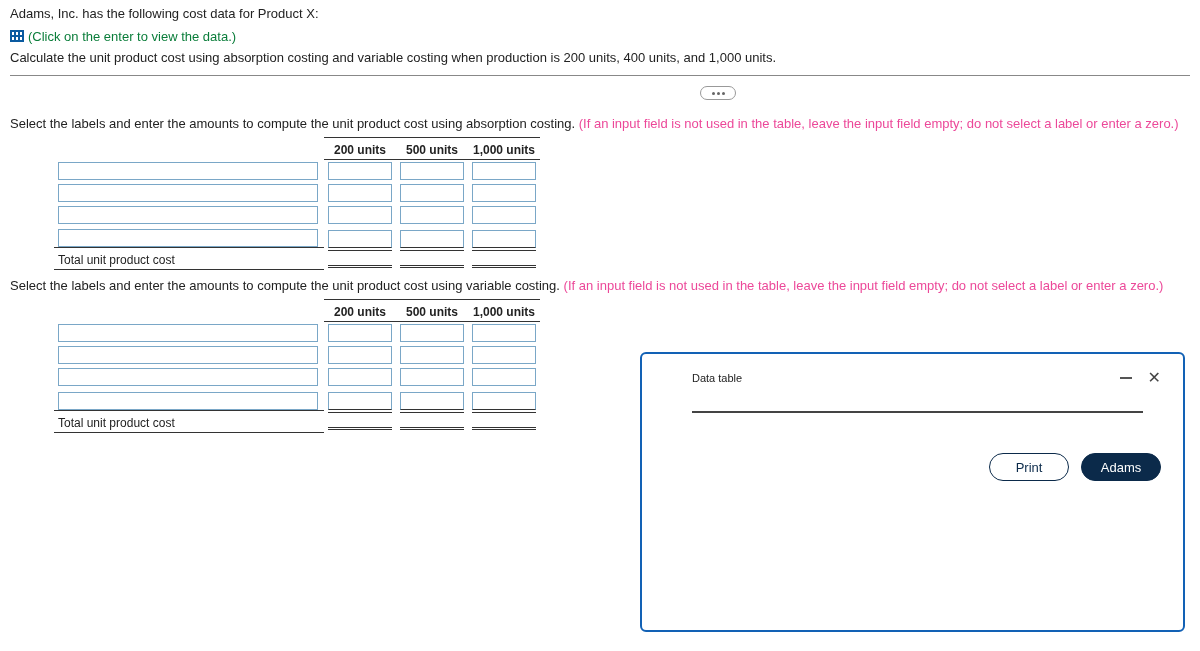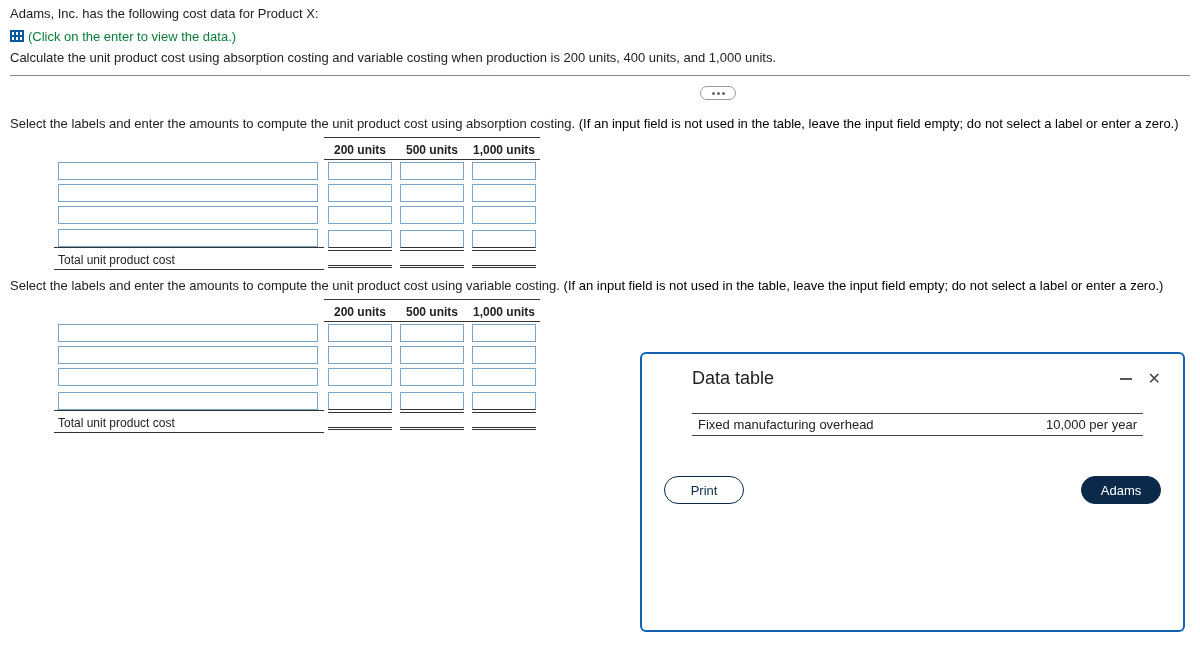--- a/index.html
+++ b/index.html
@@ -40,21 +40,21 @@
     border-radius: 8px;
     background: #fff;
     display: flex; align-items: center; justify-content: center;
     gap: 2px;
     cursor: pointer;
   }
   .ellipsis-pill .dot { width: 3px; height: 3px; background: #666; border-radius: 50%; }
 
   .q-body { margin-top: 40px; }
   .q-text { margin-bottom: 6px; }
-  .q-text .hint { color: #000000; }
+  .q-text .hint { color: #ec4899; }
 
   table.cost-table {
     border-collapse: collapse;
     margin-bottom: 8px;
     margin-left: 44px;
   }
   table.cost-table th, table.cost-table td {
     font-size: 12px;
     padding: 2px 4px;
     text-align: center;
@@ -102,42 +102,42 @@
     border-radius: 6px;
     background: #fff;
     padding: 14px 22px;
   }
   .modal-header {
     display: flex;
     justify-content: space-between;
     align-items: center;
     margin-bottom: 24px;
   }
-  .modal-title { font-size: 18px; color: #222; margin-left: 28px;}
+  .modal-title { font-size: 11px; color: #222; margin-left: 28px;}
   .modal-ctrls { display: flex; gap: 16px; align-items: center; }
   .min-icon { width: 12px; height: 2px; background: #555; cursor:pointer; }
   .close-x {
     font-size: 16px; color: #444; cursor: pointer;
     font-family: Arial;
   }
   .data-rows {
     margin: 0 18px 0 28px;
     border-top: 1px solid #444;
     border-bottom: 1px solid #444;
   }
   .data-row {
     display: flex;
     justify-content: space-between;
     padding: 3px 6px;
     font-size: 13px;
   }
   .modal-actions {
     display: flex;
-    justify-content: space-between;
-    gap: 32px;
+    justify-content: flex-end;
+    gap: 12px;
     margin-top: 40px;
   }
   .btn {
     min-width: 80px;
     height: 28px;
     border-radius: 14px;
     font-size: 13px;
     cursor: pointer;
     display: inline-flex;
     align-items: center;
@@ -288,22 +288,18 @@
 
 <div class="modal">
   <div class="modal-header">
     <div class="modal-title">Data table</div>
     <div class="modal-ctrls">
       <div class="min-icon"></div>
       <div class="close-x">✕</div>
     </div>
   </div>
   <div class="data-rows">
-    <div class="data-row">
-      <span>Fixed manufacturing overhead</span>
-      <span>10,000 per year</span>
-    </div>
   </div>
   <div class="modal-actions">
     <div class="btn btn-outline">Print</div>
     <div class="btn btn-fill">Adams</div>
   </div>
 </div>
 
 </body></html>

